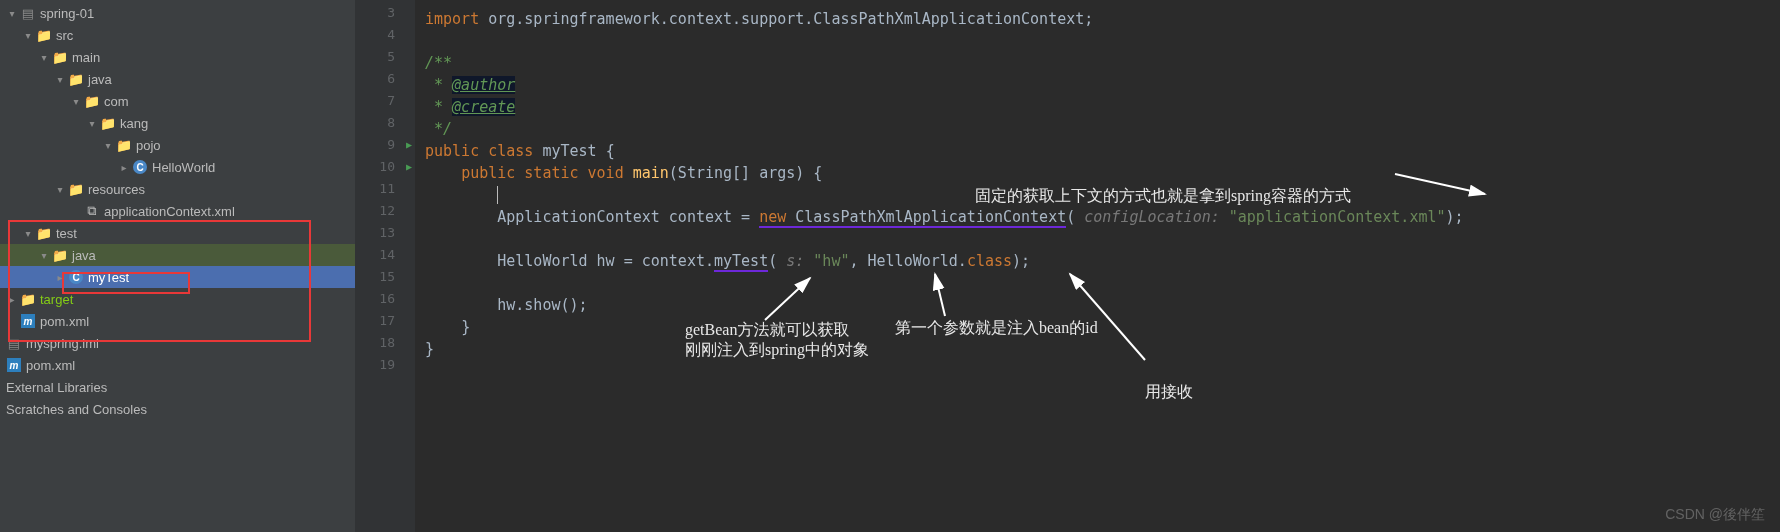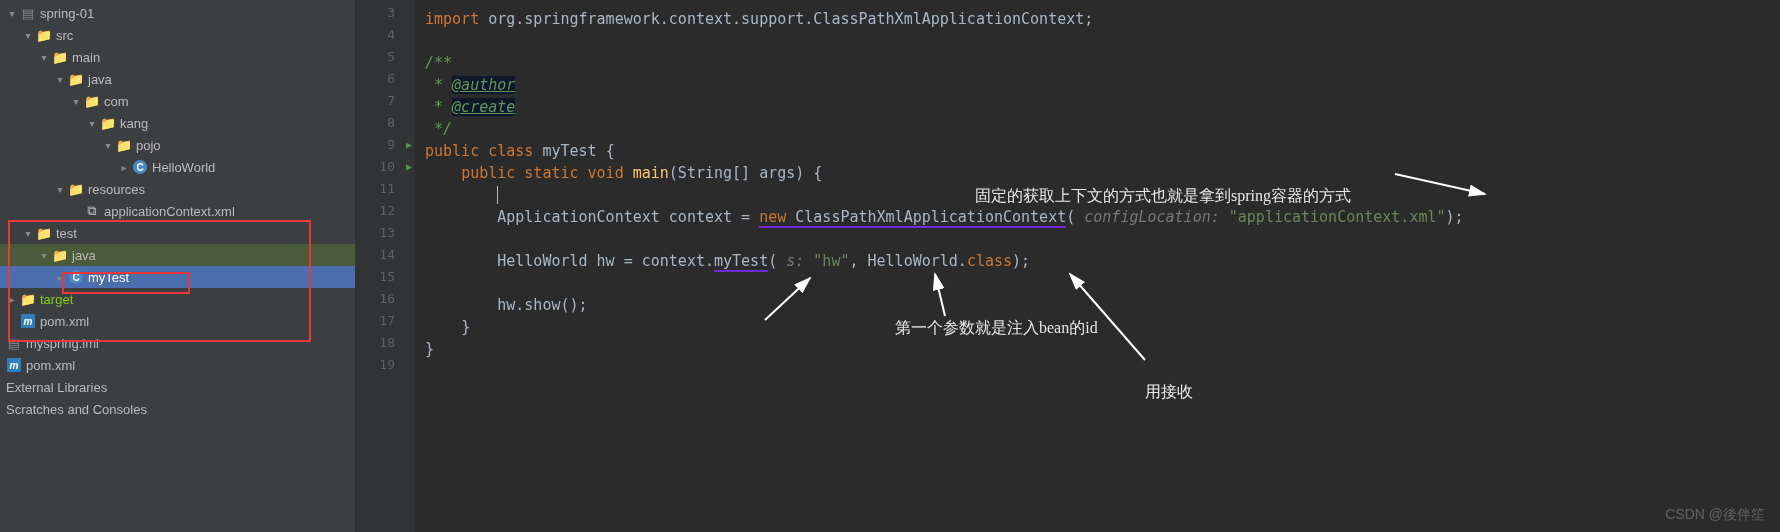--- a/index.html
+++ b/index.html
@@ -305,20 +305,21 @@
     <div class="code-line">        <span class="cursor"></span></div>
     <div class="code-line">        <span class="ident">ApplicationContext context = </span><span class="kw err-underline">new </span><span class="ident err-underline">ClassPathXmlApplicationContext</span><span class="ident">( </span><span class="param-hint">configLocation:</span><span> </span><span class="str">"applicationContext.xml"</span><span class="ident">);</span></div>
     <div class="code-line"></div>
     <div class="code-line">        <span class="ident">HelloWorld hw = context.</span><span class="ident err-underline">myTest</span><span class="ident">(</span> <span class="param-hint">s:</span> <span class="str">"hw"</span><span class="ident">, HelloWorld.</span><span class="kw">class</span><span class="ident">);</span></div>
     <div class="code-line"></div>
     <div class="code-line">        <span class="ident">hw.show();</span></div>
     <div class="code-line">    <span class="ident">}</span></div>
     <div class="code-line"><span class="ident">}</span></div>
 
     <div class="annotation" style="left:560px; top:158px;margin-top:28px;"><span>固定的获取上下文的方式也就是拿到spring容器的方式</span></div>
+    <div class="annotation" style="left:270px; top:320px;"><span>getBean方法就可以获取</span><br><span>刚刚注入到spring中的对象</span></div>
     <div class="annotation" style="left:480px; top:318px;"><span>第一个参数就是注入bean的id</span></div>
     <div class="annotation" style="left:730px; top:362px;"><br><span>用接收</span></div>
 
     <svg class="overlay">
       <defs>
         <marker id="ah" markerWidth="10" markerHeight="10" refX="8" refY="3" orient="auto">
           <path d="M0,0 L0,6 L9,3 z" fill="#ffffff"></path>
         </marker>
       </defs>
       <line x1="980" y1="174" x2="1070" y2="194" stroke="#ffffff" stroke-width="2" marker-end="url(#ah)"></line>

